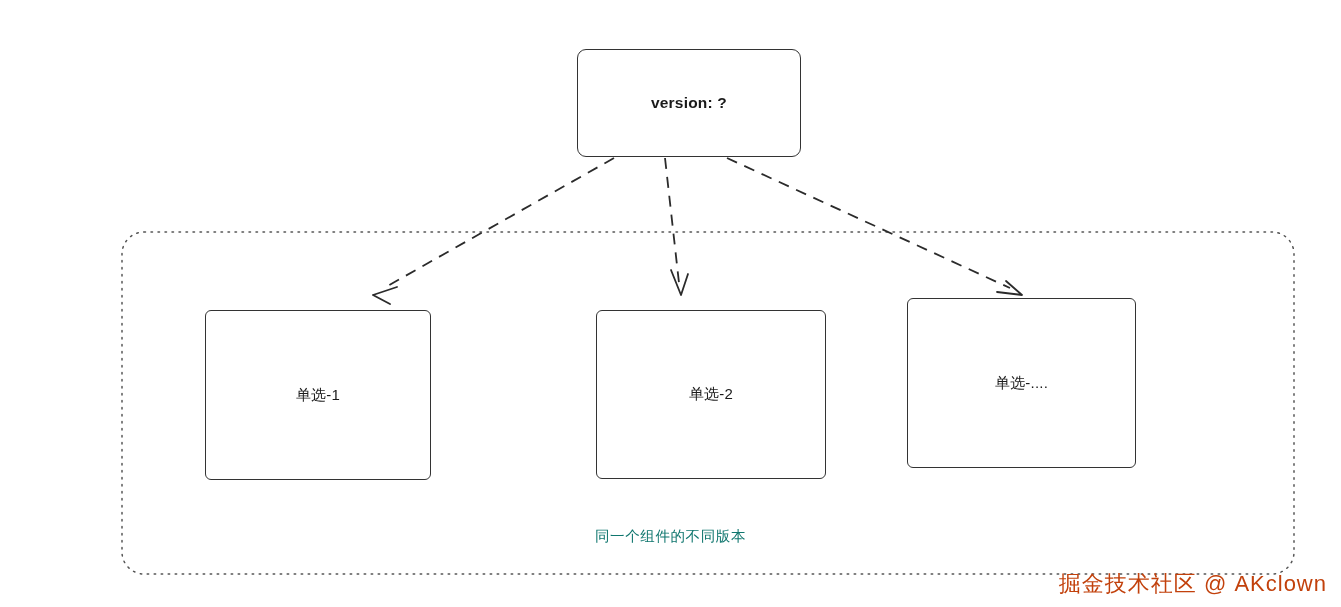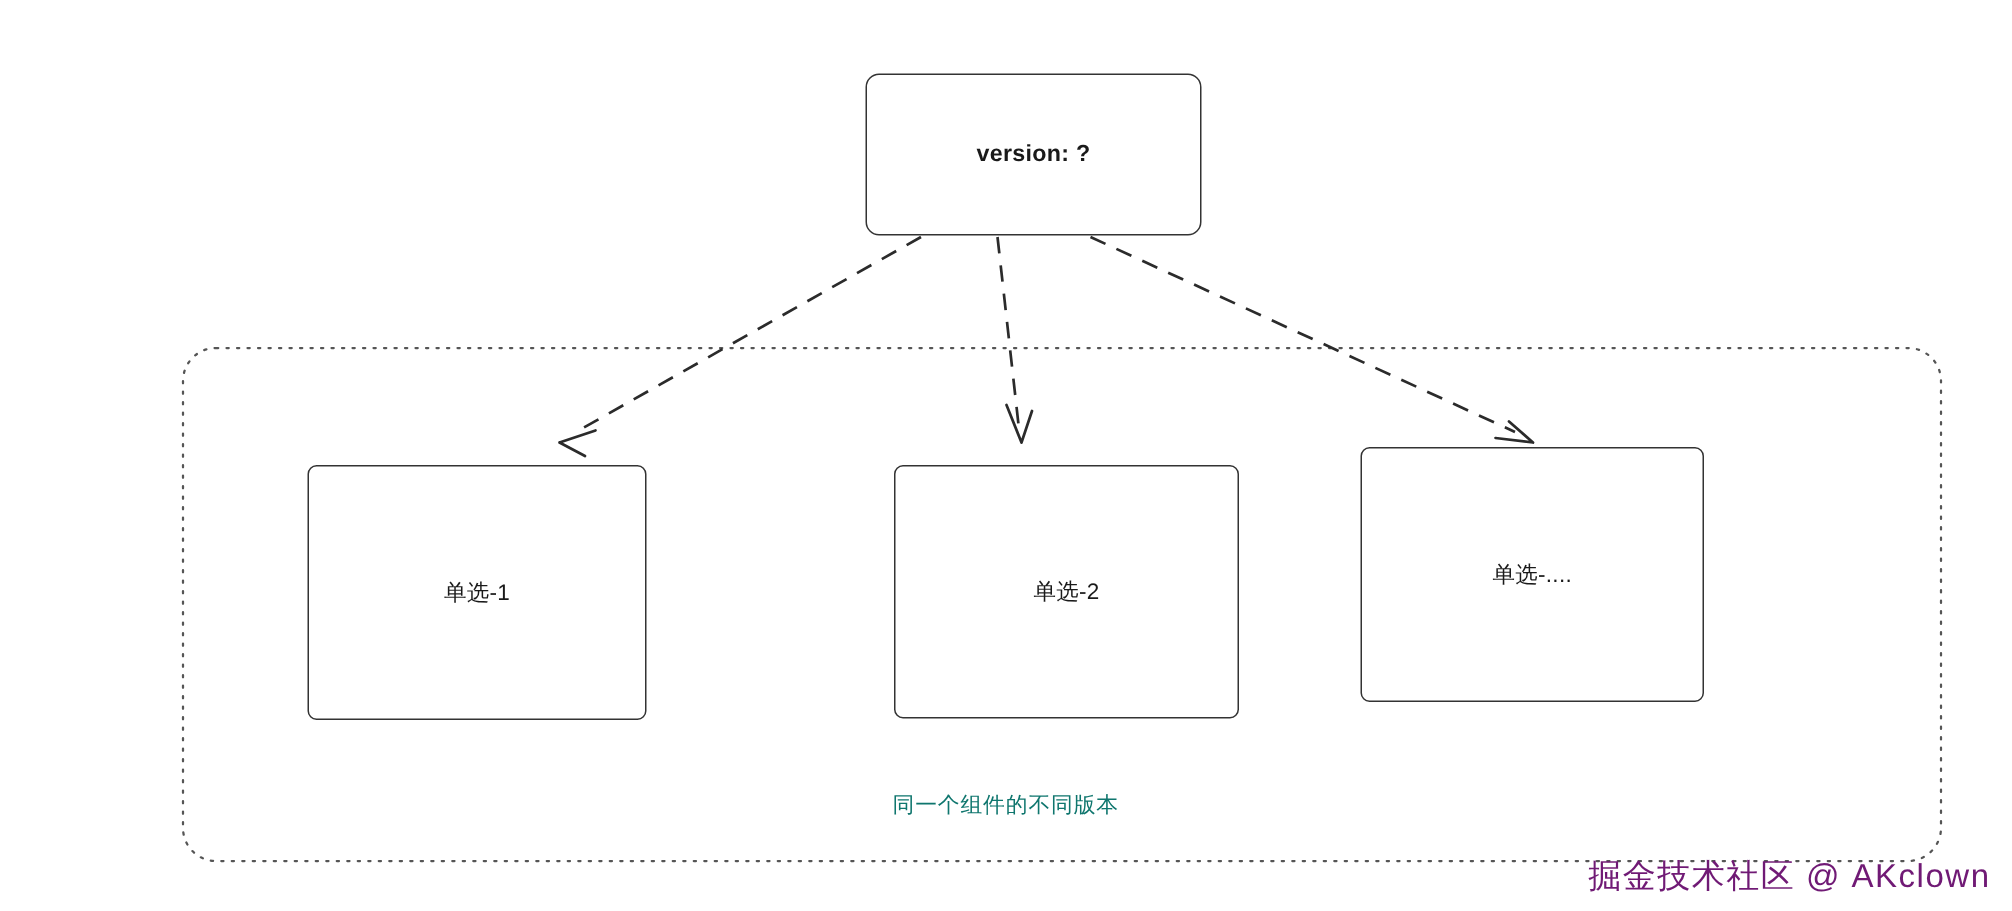--- a/index.html
+++ b/index.html
@@ -80,21 +80,21 @@
     text-align: center;
     font-size: 14.5px;
     color: #0f766e;
     letter-spacing: 0.6px;
   }
   .watermark {
     position: absolute;
     right: 14px;
     bottom: 8px;
     font-size: 22px;
-    color: #701a75;
+    color: #c2410c;
     letter-spacing: 1px;
     white-space: nowrap;
     user-select: none;
   }
   .group-box-hit {
     position: absolute;
     left: 122px;
     top: 232px;
     width: 1172px;
     height: 342px;

